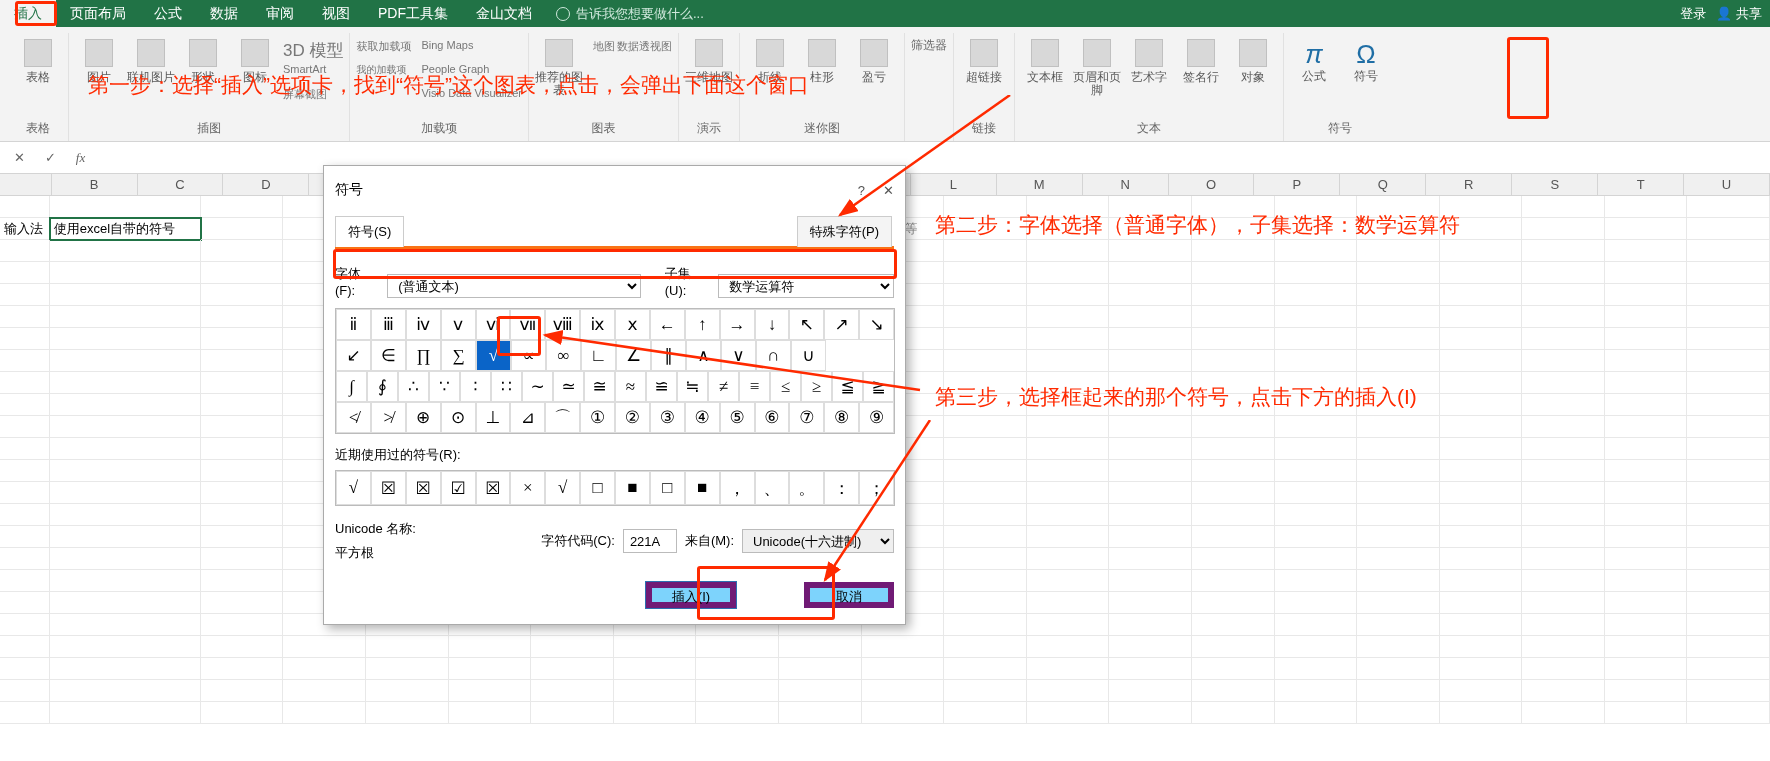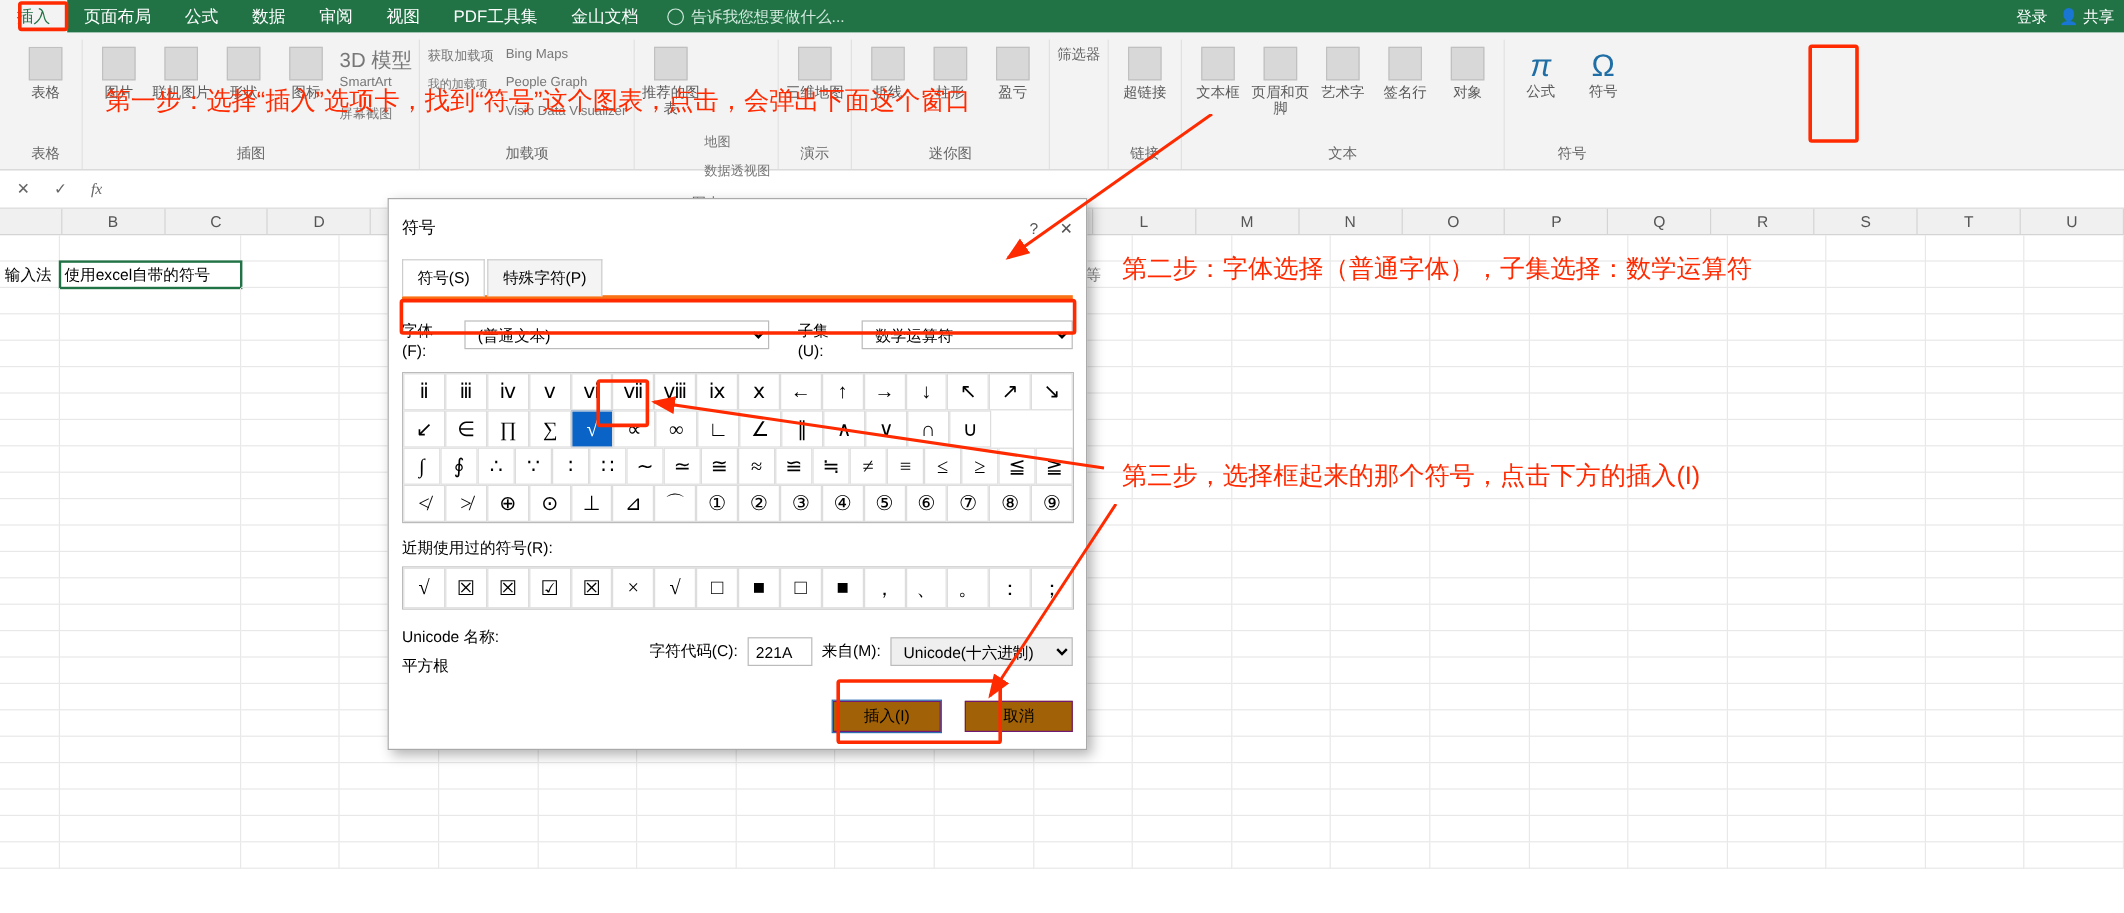--- a/index.html
+++ b/index.html
@@ -28,39 +28,39 @@
 .colhdr div:first-child{width:54px;}
 .rows{display:flex;flex-direction:column;}
 .row{display:flex;height:22px;}
 .row div{width:90px;border-right:1px solid #e8e8e8;border-bottom:1px solid #e8e8e8;font-size:13px;padding-left:4px;line-height:21px;}
 .row div:first-child{width:54px;}
 .cell-sel{outline:2px solid #217346;outline-offset:-1px;}
 .dlg{position:absolute;left:323px;top:165px;width:583px;height:460px;background:#fff;border:1px solid #aaa;box-shadow:4px 4px 10px rgba(0,0,0,.3);padding:10px 11px;}
 .dlg-title{display:flex;justify-content:space-between;align-items:center;height:28px;}
 .dlg-title .t{font-size:14px;}
 .dlg-title .ctrls{display:flex;gap:18px;font-size:15px;color:#555;}
-.dlg-tabs{display:flex;border-bottom:5px solid #f97316;margin-top:12px;}
+.dlg-tabs{display:flex;border-bottom:3px solid #f97316;margin-top:12px;justify-content:space-between;}
 .dlg-tab{padding:6px 12px;border:1px solid #ccc;border-bottom:none;background:#fff;font-size:13px;margin-right:2px;margin-bottom:-1px;}
 .dlg-tab.inactive{background:#f4f4f4;}
-.row-sel{display:flex;align-items:flex-start;gap:6px;margin:16px 0 10px;}
+.row-sel{display:flex;align-items:flex-end;gap:6px;margin:16px 0 10px;}
 .row-sel label{font-size:13px;}
 .row-sel select{height:24px;border:1px solid #bbb;background:#fff;padding:0 6px;}
 .sym-grid{display:flex;flex-direction:column;border:1px solid #bbb;width:560px;}
 .sym-row{display:flex;}
 .sym{width:35px;height:31px;border:1px solid #ddd;display:flex;align-items:center;justify-content:center;font-size:17px;font-family:"Times New Roman",serif;background:#fff;}
 .sym.sel{background:#0a64c8;color:#fff;}
 .recent-lbl{margin:12px 0 6px;font-size:13px;}
 .recent-grid{display:flex;border:1px solid #bbb;height:36px;width:560px;}
 .recent-grid .sym{width:35px;height:34px;}
 .uni{display:flex;align-items:center;gap:10px;margin-top:14px;}
 .uni .name{display:flex;flex-direction:column;gap:6px;}
 .uni .codes{display:flex;align-items:center;gap:8px;margin-left:auto;}
 .uni input,.uni select{height:24px;border:1px solid #bbb;padding:0 6px;}
 .dlg-btns{display:flex;justify-content:flex-end;gap:20px;margin-top:20px;}
-.dlg-btns button{width:90px;height:26px;background:#a16207;border:1px solid #701a75;}
+.dlg-btns button{width:90px;height:26px;background:#7dd3fc;border:6px solid #701a75;margin-left:48px;}
 .dlg-btns button.primary{outline:1px solid #2b6fb0;}
 .anno{position:absolute;color:#ff2a00;font-size:21px;font-weight:500;pointer-events:none;line-height:1.4;}
 .box-red{position:absolute;border:3px solid #ff2a00;pointer-events:none;border-radius:3px;}
 svg.arrow{position:absolute;pointer-events:none;}
 </style>
 </head>
 <body>
 
 <div class="tabs">
   <div class="tab active">插入</div>
@@ -131,21 +131,21 @@
           </div>
         </div>
         <div class="grp-label">加载项</div>
       </div>
       <div class="grp">
         <div class="grp-items">
           <div class="ritem">
             <div class="ricon"></div>
             <span>推荐的图表</span>
           </div>
-          <div style="display: flex; flex-direction: column; gap: 2px; padding-top: 6px;">
+          <div style="display: flex; flex-direction: row; gap: 2px; padding-top: 6px;">
             <div style="font-size: 11px; color: rgb(119, 119, 119); white-space: nowrap; height: 22px;"></div>
             <div style="font-size: 11px; color: rgb(119, 119, 119); white-space: nowrap; height: 22px;"></div>
             <div style="font-size: 11px; color: rgb(119, 119, 119); white-space: nowrap; height: 22px;"></div>
             <div style="font-size: 11px; color: rgb(119, 119, 119); white-space: nowrap; height: 22px;">地图</div>
             <div style="font-size: 11px; color: rgb(119, 119, 119); white-space: nowrap; height: 22px;">数据透视图</div>
           </div>
         </div>
         <div class="grp-label">图表</div>
       </div>
       <div class="grp">

